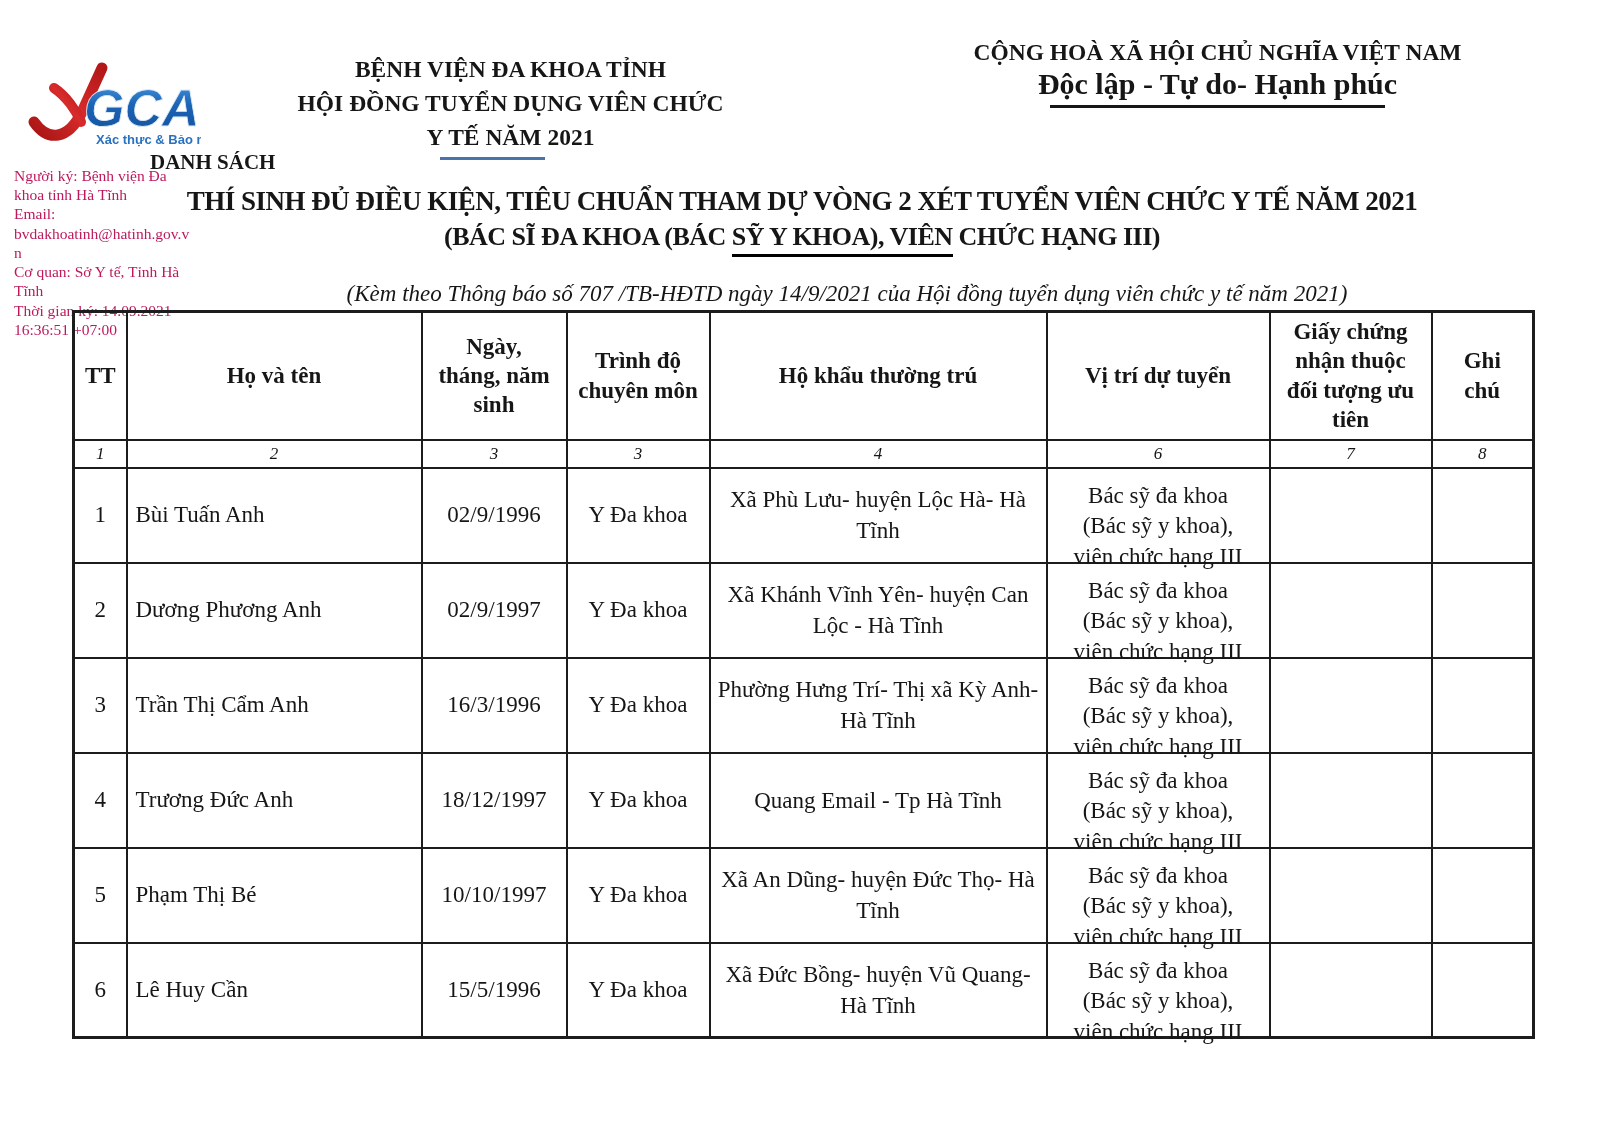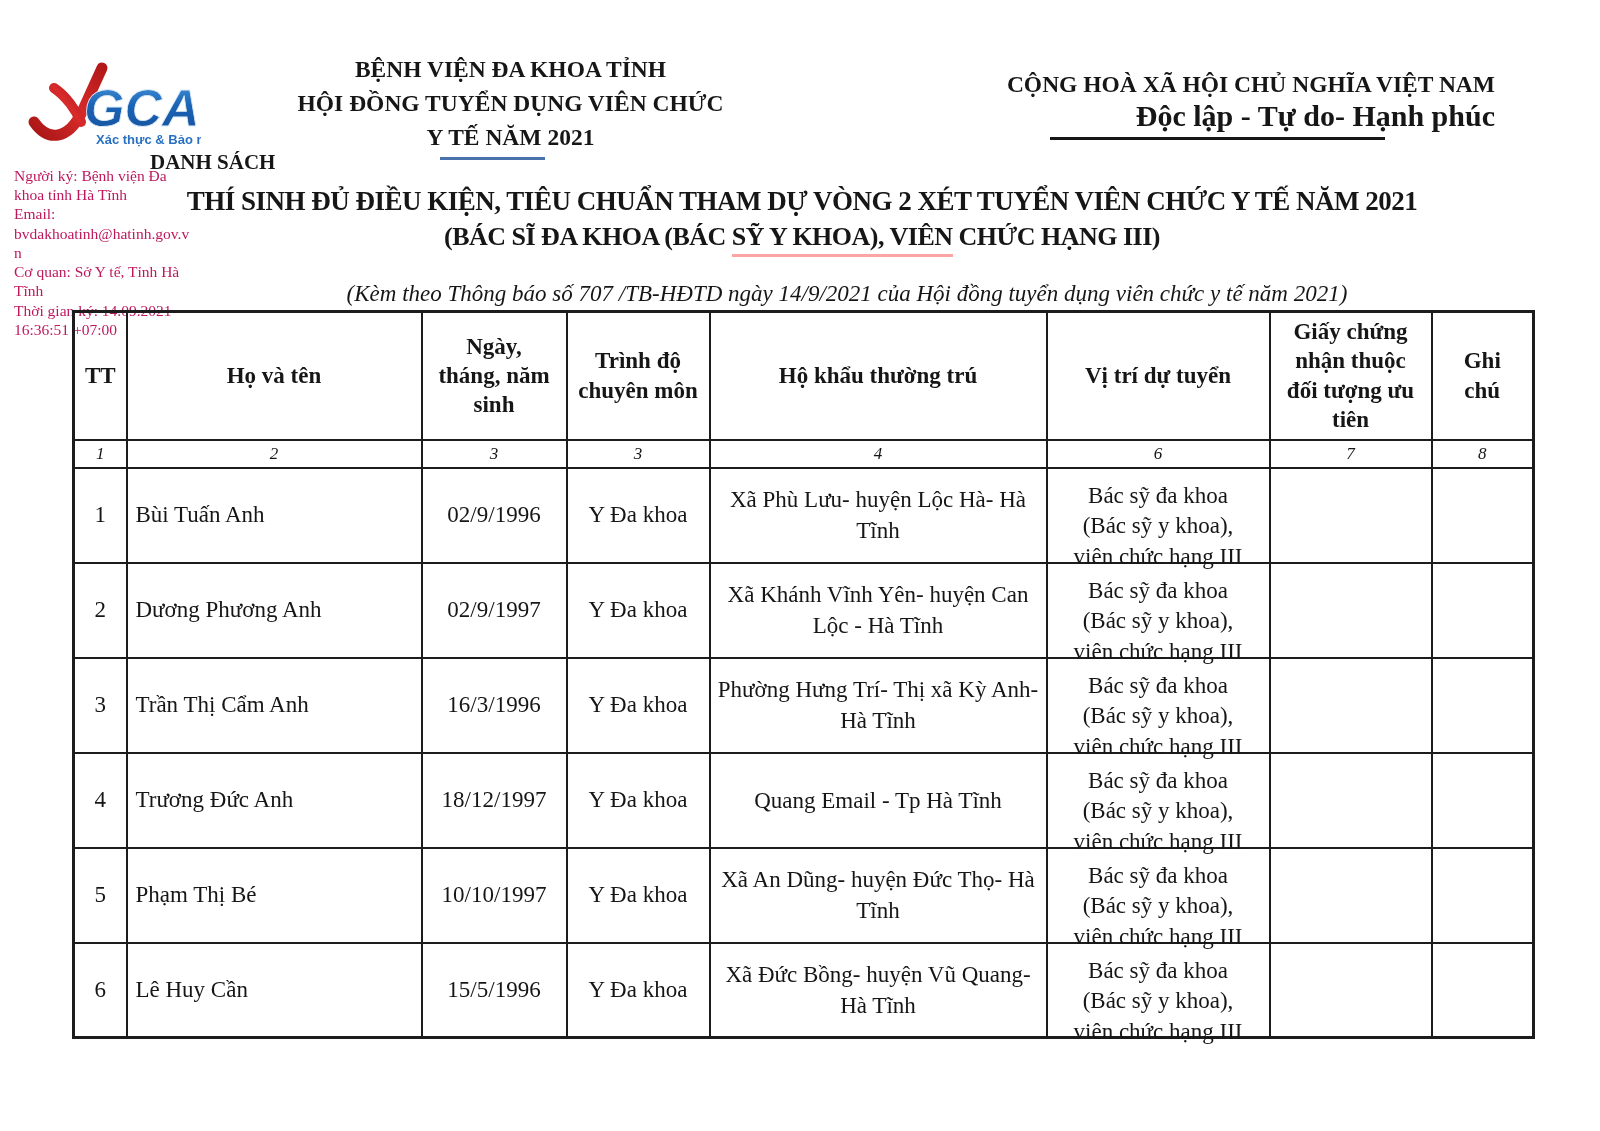--- a/index.html
+++ b/index.html
@@ -18,34 +18,34 @@
     overflow-wrap:anywhere; color:#be185d;
   }
   
   .hleft {
     position:absolute; left:238px; top:52px; width:545px;
     text-align:center; font-weight:bold; font-size:23.5px; line-height:34px;
   }
   .blue-rule { width:105px; height:3px; background:#4a72ad; margin:3px auto 0 auto; transform:translateX(-18px); }
   
   .hright {
-    position:absolute; left:940px; top:68px; width:555px;
-    text-align:right; font-weight:bold;
+    position:absolute; left:940px; top:36px; width:555px;
+    text-align:center; font-weight:bold;
   }
   .hright .l1 { font-size:23.5px; line-height:32px; }
   .hright .l2 { font-size:30px; line-height:32px; }
   .black-rule { width:335px; height:3px; background:#161616; margin:5px auto 0 auto; }
   
   .t1 { position:absolute; left:150px; top:150px; width:1450px; 
         font-weight:bold; font-size:21px; }
   .t2 { position:absolute; left:2px; top:186px; width:1600px; text-align:center;
         font-weight:bold; font-size:27px; letter-spacing:-0.5px; }
   .t3 { position:absolute; left:2px; top:222px; width:1600px; text-align:center;
         font-weight:bold; font-size:26px; letter-spacing:-0.5px; }
-  .t3 .useg { border-bottom:3px solid #fca5a5; padding-bottom:3px; }
+  .t3 .useg { border-bottom:3px solid #000000; padding-bottom:3px; }
   .sub { position:absolute; left:2px; top:281px; width:1690px; text-align:center;
          font-style:italic; font-size:23px; }
   
   table.main {
     position:absolute; left:72px; top:310px; width:1460px;
     border-collapse:collapse; table-layout:fixed;
     border:3px solid #1c1c1c;
   }
   table.main td, table.main th { border:2px solid #1c1c1c; vertical-align:middle; }
   tr.hdr { height:128px; }

